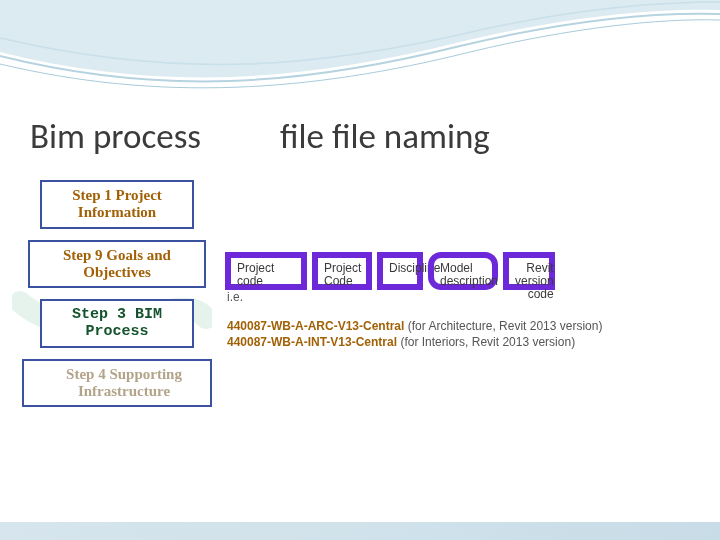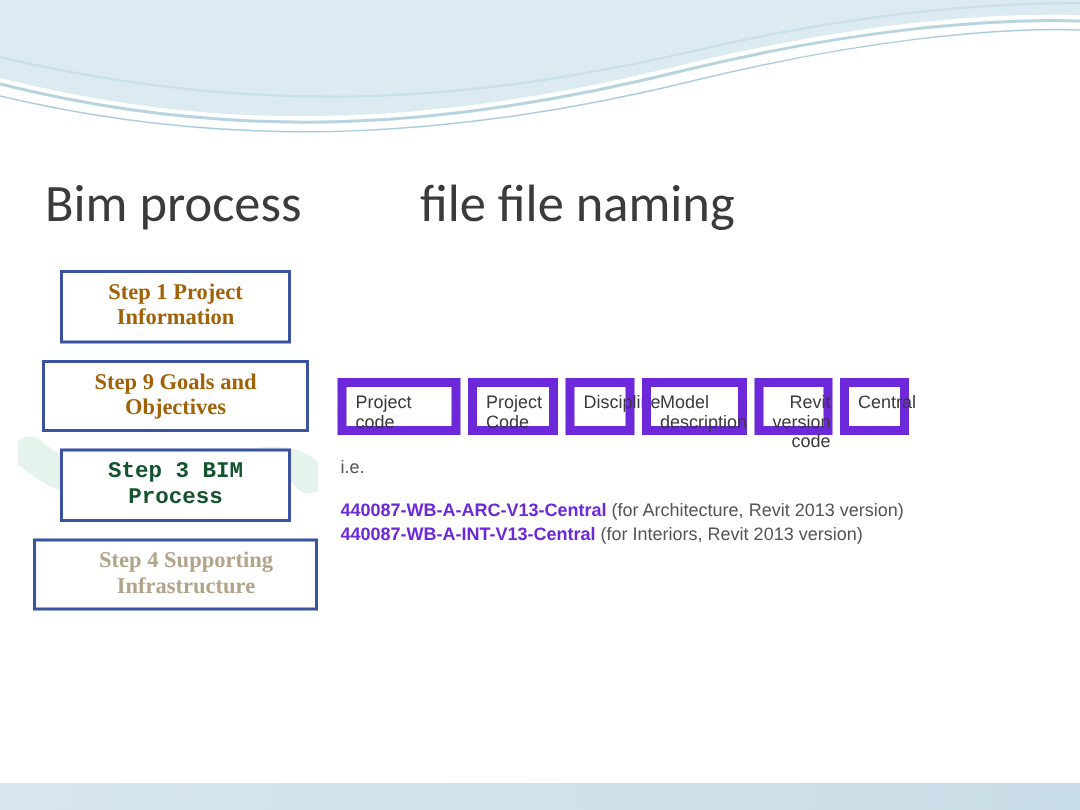--- a/index.html
+++ b/index.html
@@ -77,39 +77,38 @@
     color: #3a3a3a;
     padding: 4px 6px;
     height: 38px;
     display: flex;
     align-items: flex-start;
     line-height: 1.1;
     flex-shrink: 0;
   }
   .bubble.w60 { width: 60px; }
   .bubble.w56 { width: 46px; }
-  .bubble.w70 { width: 70px; }
+  .bubble.w70 { width: 70px; border-radius: 13px; }
   .bubble.w52 { width: 52px; text-align: right; }
   .bubble.w46 { width: 46px; }
   .ie-label {
     font-family: Arial, sans-serif;
     font-size: 12px;
     color: #555;
-    margin-top: 14px;
     margin-left: 2px;
   }
   .example-row {
     font-family: Arial, sans-serif;
     font-size: 12px;
     margin-top: 14px;
     margin-left: 2px;
     color: #555;
     line-height: 1.35;
   }
-  .example-row .bold { font-weight: 700; color: #6d28d9; }
+  .example-row .bold { font-weight: 700; color: #a16207; }
   .bottom-bar {
     position: absolute;
     bottom: 0;
     left: 0;
     width: 720px;
     height: 18px;
     background: linear-gradient(to right, #d6e5ee 0%, #cfe1ea 60%, #c8dce7 100%);
   }
   .gstroke { position: absolute; left:12px; top:290px; width:200px; height:50px; opacity:0.5; }
 </style>
@@ -137,21 +136,20 @@
   <div class="step-box s4">Step 4 Supporting Infrastructure</div>
 </div>
 
 <div class="naming-group">
   <div class="bubbles">
     <div class="bubble w78" style="width:82px">Project code</div>
     <div class="bubble w60">Project Code</div>
     <div class="bubble w56">Discipline</div>
     <div class="bubble w70">Model description</div>
     <div class="bubble w52">Revit version code</div>
-    <div class="bubble w46">Central</div>
   </div>
   <div class="ie-label">i.e.</div>
   <div class="example-row">
     <div>
       <span class="bold">440087-WB-A-ARC-V13-Central</span>
       <span>(for Architecture, Revit 2013 version)</span>
     </div>
     <div>
       <span class="bold">440087-WB-A-INT-V13-Central</span>
       <span>(for Interiors, Revit 2013 version)</span>

